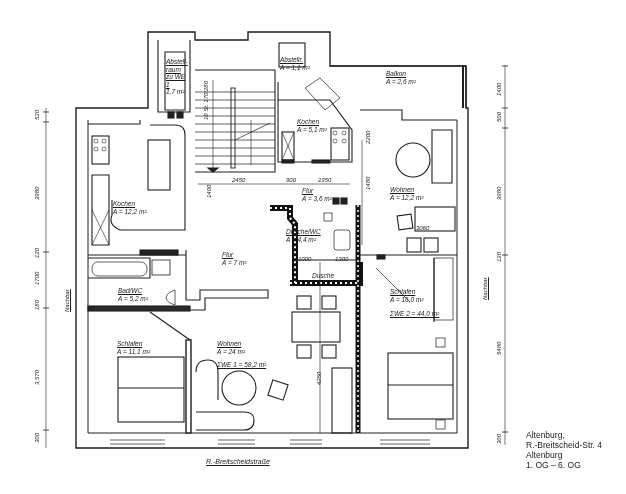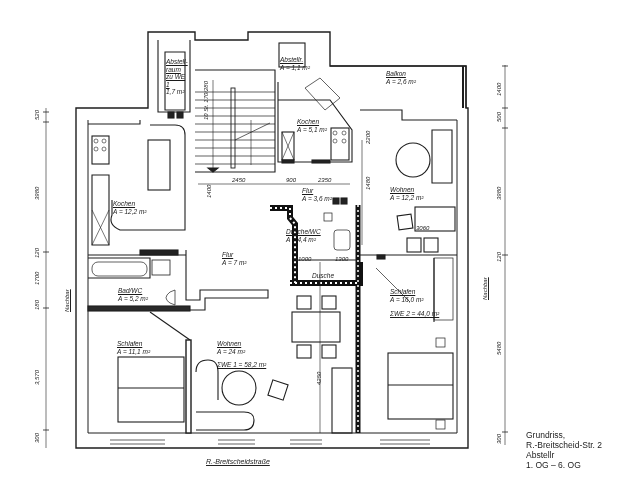--- a/index.html
+++ b/index.html
@@ -157,23 +157,23 @@
       <line x1="502" y1="128" x2="508" y2="128"></line>
         <line x1="502" y1="255" x2="508" y2="255"></line>
       <line x1="502" y1="432" x2="508" y2="432"></line>
     </g>
     <line x1="198" y1="184" x2="350" y2="184" stroke-width="0.6"></line>
     <line x1="362" y1="140" x2="362" y2="245" stroke-width="0.6"></line>
   </g>
 </svg>
 
 <div class="caption">
-  <div>Grundriss,</div>
-  <div>R.-Breitscheid-Str. 2</div>
-  <div>Abstellr</div>
+  <div>Altenburg,</div>
+  <div>R.-Breitscheid-Str. 4</div>
+  <div>Altenburg</div>
   <div>1. OG – 6. OG</div>
 </div>
 <div class="street">R.-Breitscheidstraße</div>
 <div class="side" style="left:64px;top:312px;">Nachbar</div>
 <div class="side" style="left:482px;top:300px;">Nachbar</div>
 
 <div class="lbl" style="left:166px;top:58px;width:20px;white-space:normal;">
   <span class="t">Abstell-raum zu WE 1</span>
   <span>1,7 m²</span>
 </div>

